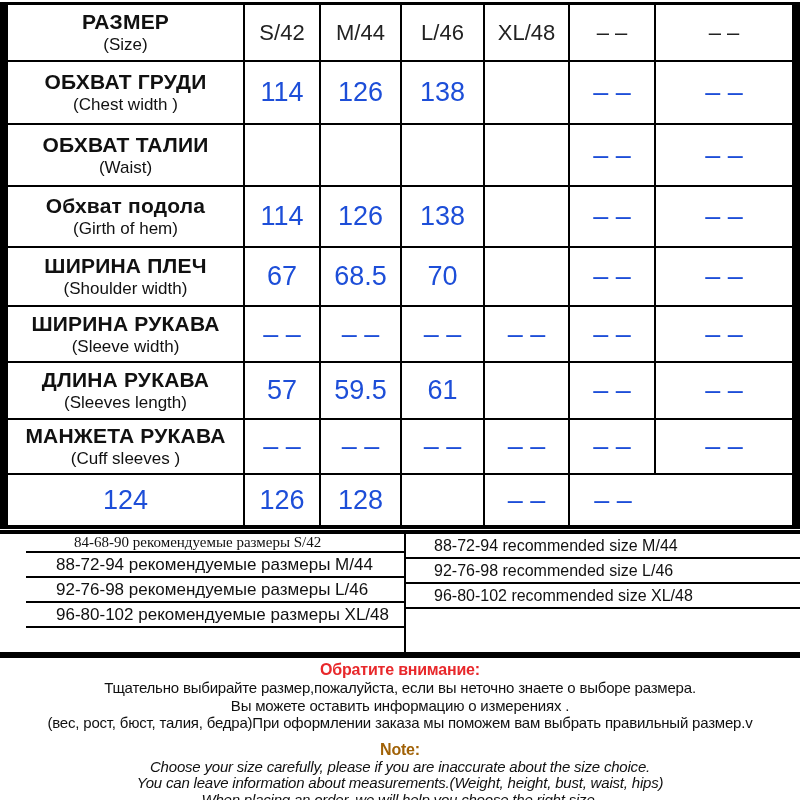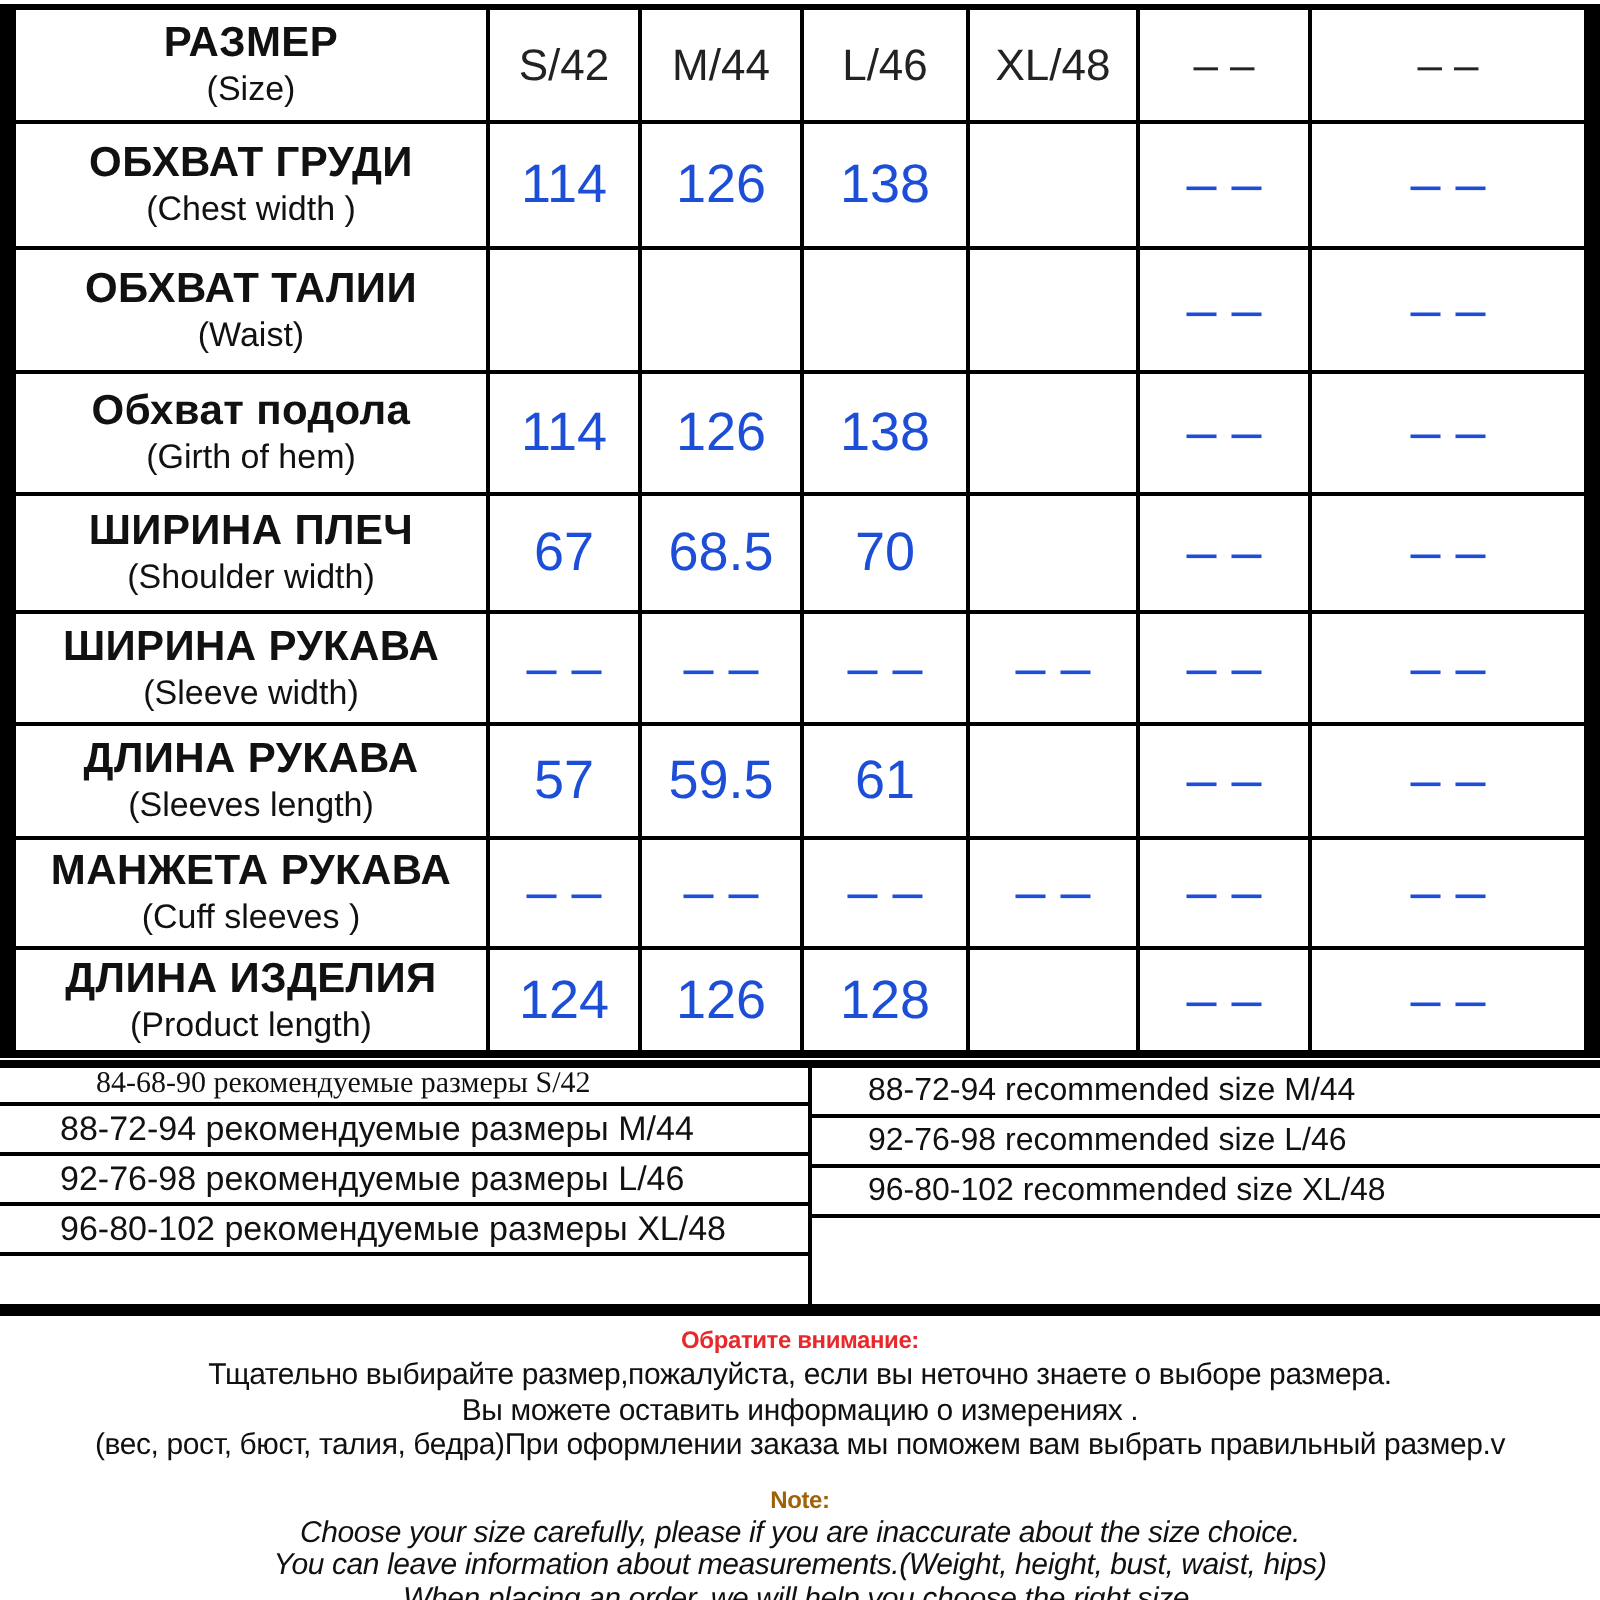--- a/index.html
+++ b/index.html
@@ -18,33 +18,33 @@
   .cell.lr{border-bottom:none;}
   .lbl{flex-direction:column;line-height:1.15;}
   .lbl .ru{font-weight:bold;font-size:21px;letter-spacing:.2px;}
   .lbl .en{font-size:17px;margin-top:1px;}
   .v-size{font-size:22px;color:#222;text-align:right;}
   .v-num{font-size:27px;color:#1d4ed8;}
   
   .rec{box-sizing:border-box;width:800px;margin-top:1px;
     border-top:4px solid #000;border-bottom:6px solid #000;
     display:grid;grid-template-columns:406px 394px;}
-  .rec-col-ru{border-right:2px solid #000;}
+  .rec-col-ru{border-right:2px solid #000;padding-left:26px;}
   .rec-row{box-sizing:border-box;border-bottom:2px solid #000;display:flex;align-items:center;
     padding-left:30px;font-size:17px;color:#111;}
   .rec-row.first{height:19px;font-family:"Liberation Serif",serif;font-size:15px;padding-left:48px;}
   .rec-row.mid{height:25px;}
   .rec-row.empty{height:24px;border-bottom:none;}
   .rec-col-en .rec-row{padding-left:28px;font-size:16px;}
   .rec-col-en .rec-row.first{font-family:"Liberation Sans",sans-serif;padding-left:28px;height:19px;font-size:15px;}
   
   .notes{width:800px;text-align:center;letter-spacing:-0.2px;}
   .notes-ru{margin-top:3px;}
   .notes-en{margin-top:9px;}
-  .notes-heading{font-size:12px;font-weight:bold;line-height:18px;}
+  .notes-heading{font-size:16px;font-weight:bold;line-height:18px;}
   .notes-line{font-size:15px;line-height:17.5px;color:#101010;}
   .notes-en .notes-line{line-height:16.5px;font-style:italic;}
 </style>
 </head>
 <body>
 
 <div class="page">
 
   <div class="size-table">
 
@@ -129,24 +129,20 @@
         <div class="ru">МАНЖЕТА РУКАВА</div>
         <div class="en">(Cuff sleeves )</div>
       </div>
     <div class="cell v-num">– –</div>
     <div class="cell v-num">– –</div>
     <div class="cell v-num">– –</div>
     <div class="cell v-num">– –</div>
     <div class="cell v-num">– –</div>
     <div class="cell v-num lc">– –</div>
 
-    <div class="cell lbl lr">
-        <div class="ru">ДЛИНА ИЗДЕЛИЯ</div>
-        <div class="en">(Product length)</div>
-      </div>
     <div class="cell v-num lr">124</div>
     <div class="cell v-num lr">126</div>
     <div class="cell v-num lr">128</div>
     <div class="cell v-num lr"></div>
     <div class="cell v-num lr">– –</div>
     <div class="cell v-num lr lc">– –</div>
   </div>
 
   <div class="rec">
     <div class="rec-col rec-col-ru">

